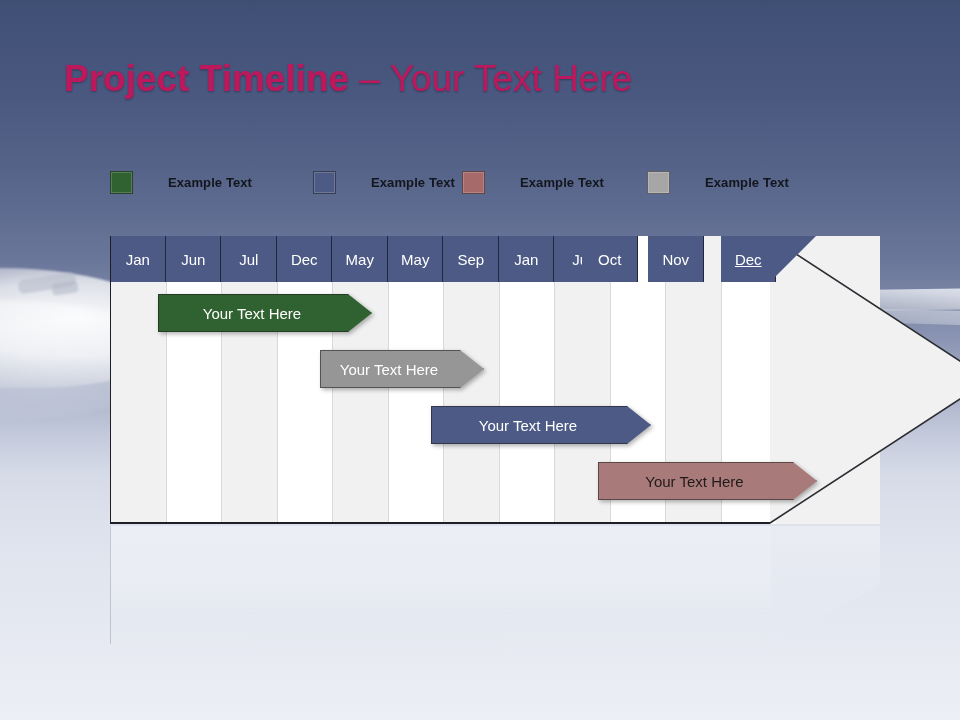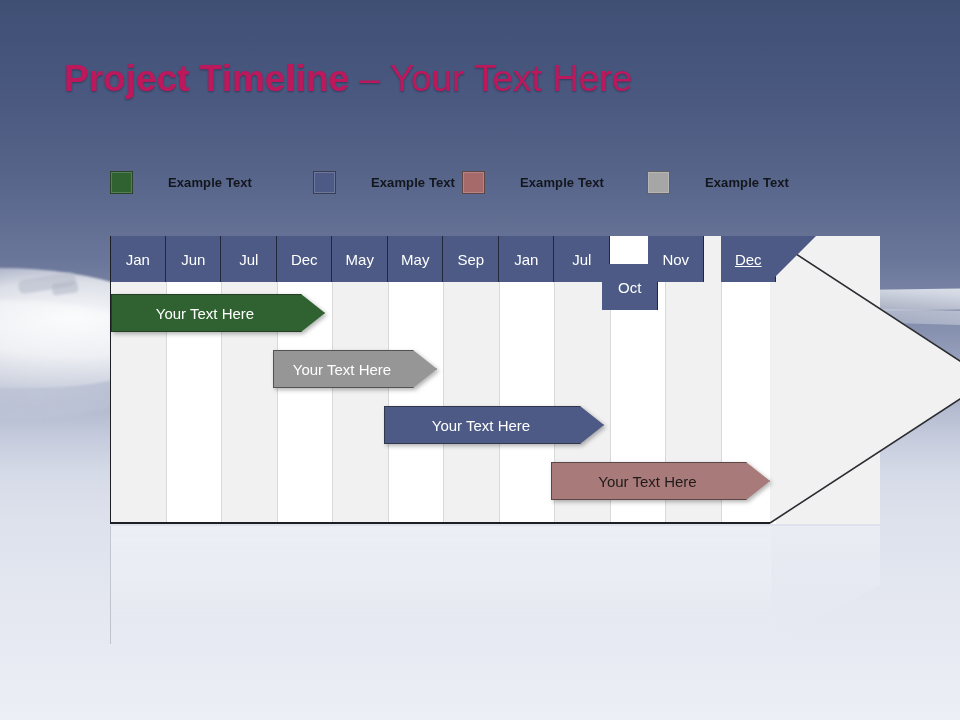--- a/index.html
+++ b/index.html
@@ -133,20 +133,21 @@
   }
   #months-left-edge{position:absolute;left:0;top:0;width:1px;height:288px;background:#1d1f24;}
   #chart-bottom-edge{position:absolute;left:0;top:286px;width:660px;height:2px;background:#1d1f24;}
 
   
   .bar{
     position:absolute;height:38px;
     display:flex;align-items:center;
     box-sizing:border-box;
     filter:drop-shadow(2px 2px 2px rgba(0,0,0,.30));
+    margin-left:47px;
   }
   .bar .bar-shape{
     position:absolute;inset:0;
     border:1px solid rgba(30,30,30,.55);
   }
   .bar .bar-text{
     position:relative;z-index:2;width:100%;text-align:center;
     padding-right:26px;box-sizing:border-box;
     font-size:15px;white-space:nowrap;
   }
@@ -268,21 +269,21 @@
         <span class="msep"></span>
       </div>
       <div class="month" style="left: 388.5px;">
         <span>Jan</span>
         <span class="msep"></span>
       </div>
       <div class="month" style="left: 444px;">
         <span>Jul</span>
         <span class="msep"></span>
       </div>
-      <div class="month" style="left: 492px; margin-top: 28px;">
+      <div class="month" style="left: 472px;">
         <span>Oct</span>
         <span class="msep"></span>
       </div>
       <div class="month" style="left: 538px;">
         <span>Nov</span>
         <span class="msep"></span>
       </div>
       <div class="month" style="left: 610.5px; text-decoration: underline;">
         <span>Dec</span>
         <span class="msep"></span>

